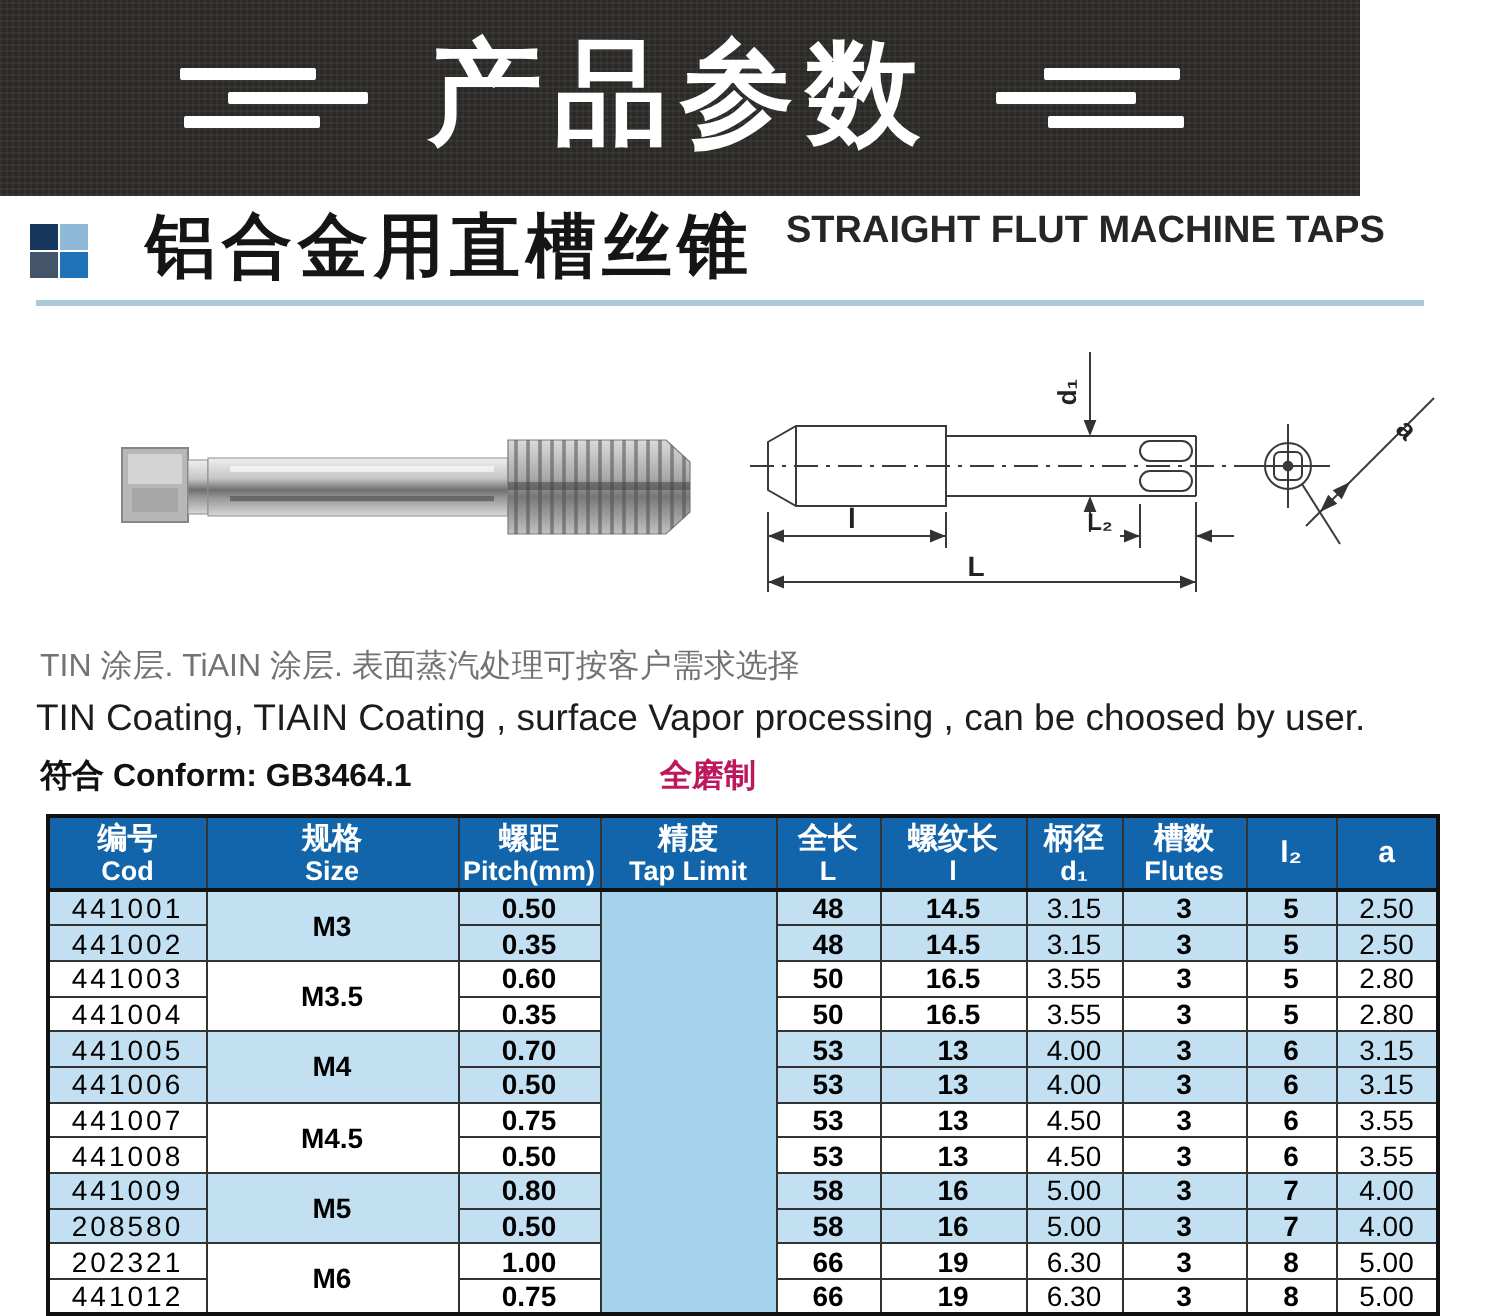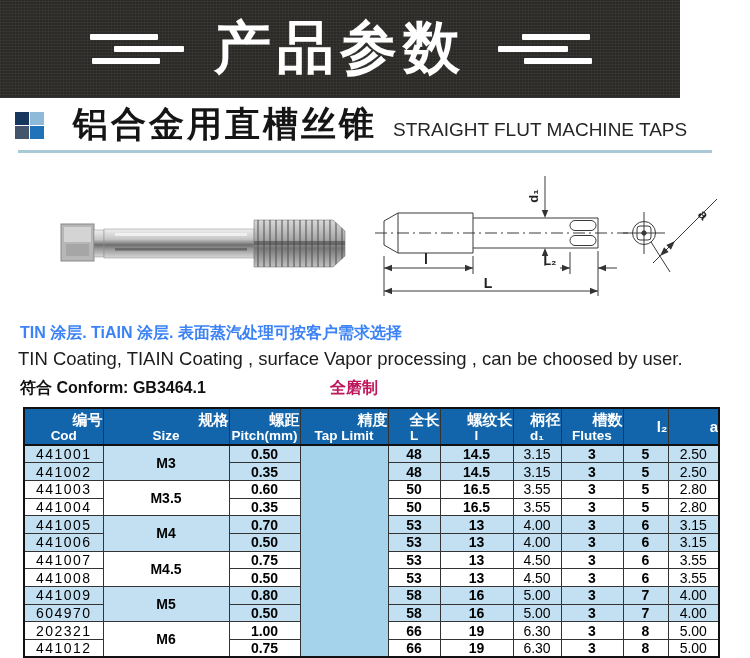--- a/index.html
+++ b/index.html
@@ -30,31 +30,31 @@
   .deco-right .b2{width:70px;margin-left:2px;}
   .deco-right .b3{width:68px;margin-left:28px;}
   
   .title-row{
     position:absolute;left:15px;top:106px;display:flex;align-items:flex-end;
   }
   .logo{display:grid;grid-template-columns:14px 14px;grid-template-rows:13px 13px;
     gap:1px;margin-right:29px;margin-bottom:2px;}
   .logo .sq{width:100%;height:100%;}
   .title-zh{font-size:35px;font-weight:bold;color:#151515;line-height:1;letter-spacing:3px;white-space:nowrap;}
-  .title-en{font-size:19px;font-weight:normal;color:#262626;line-height:1;margin-left:16px;margin-bottom:2px;letter-spacing:0px;white-space:nowrap;}
+  .title-en{font-size:19px;font-weight:bold;color:#262626;line-height:1;margin-left:16px;margin-bottom:16px;letter-spacing:0px;white-space:nowrap;}
   .title-underline{
     position:absolute;left:18px;top:150px;width:694px;height:3px;
     background:var(--underline,#a9c9d6);
   }
   
   .tap-photo{position:absolute;left:57px;top:204px;}
   .tap-diagram{position:absolute;left:370px;top:160px;}
   .dim-label{font-family:"Liberation Sans",sans-serif;font-weight:bold;fill:#222;}
   
-  .note-zh{position:absolute;left:20px;top:323px;font-size:16px;font-weight:bold;color:#3b82f6;white-space:nowrap;}
+  .note-zh{position:absolute;left:20px;top:323px;font-size:16px;font-weight:normal;color:#737373;white-space:nowrap;}
   .note-en{position:absolute;left:18px;top:348px;font-size:18.5px;color:#1c1c1c;white-space:nowrap;}
   .note-line3{position:absolute;left:0;top:378px;width:636px;height:20px;}
   .conform{position:absolute;left:20px;font-size:16px;font-weight:bold;color:#111;white-space:nowrap;}
   .grind{position:absolute;left:330px;font-size:16px;font-weight:bold;color:#be185d;white-space:nowrap;}
   .material{position:absolute;left:488px;font-size:15px;font-weight:bold;color:#111;
     font-family:"Liberation Mono","DejaVu Sans Mono",monospace;white-space:nowrap;}
   
   #param-table{
     position:absolute;left:23px;top:407px;width:695px;
     border-collapse:collapse;table-layout:fixed;
@@ -62,21 +62,21 @@
   }
   #param-table th,#param-table td{
     border:1px solid #333;text-align:center;vertical-align:middle;
     padding:0;overflow:hidden;white-space:nowrap;
   }
   #param-table thead tr{height:37px;}
   #param-table thead th{
     background:var(--header-blue,#1265aa);color:#fff;font-weight:bold;
     border-bottom:2px solid #111;
   }
-  .h-zh{font-size:15px;line-height:17px;text-align:right;}
+  .h-zh{font-size:15px;line-height:17px;}
   .h-en{font-size:13.5px;line-height:15px;}
   #param-table tbody tr{height:17.7px;}
   #param-table td{font-size:14px;color:#000;line-height:1;}
   tr.blue td{background:var(--row-blue,#c2e0f1);}
   tr.white td{background:#ffffff;}
   #param-table td.tap-limit{background:var(--tap-blue,#a6d3ec) !important;}
   tr.group-start td{border-top:2px solid #111;}
   td.cod{letter-spacing:1.5px;font-size:13.5px;}
   td.size{font-weight:bold;font-size:15.5px;}
   td.bold{font-weight:bold;margin-top:32px;}
@@ -365,21 +365,21 @@
         <td class="size" rowspan="2">M5</td>
         <td class="bold">0.80</td>
         <td class="bold">58</td>
         <td class="bold">16</td>
         <td>5.00</td>
         <td class="bold">3</td>
         <td class="bold">7</td>
         <td>4.00</td>
       </tr>
       <tr class="blue">
-        <td class="cod">604970</td>
+        <td class="cod">208580</td>
         <td class="bold">0.50</td>
         <td class="bold">58</td>
         <td class="bold">16</td>
         <td>5.00</td>
         <td class="bold">3</td>
         <td class="bold">7</td>
         <td>4.00</td>
       </tr>
       <tr class="white group-start">
         <td class="cod">202321</td>

